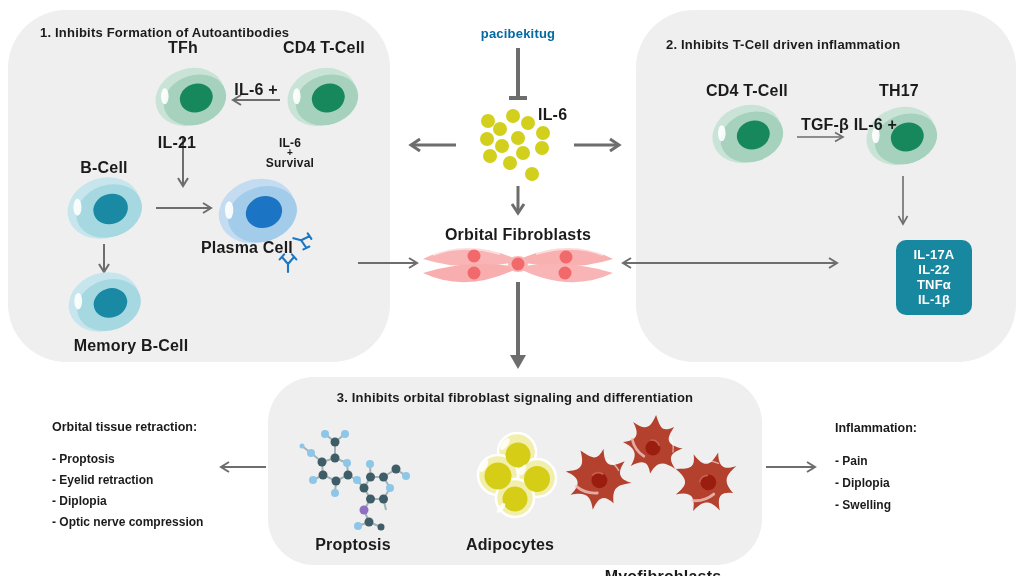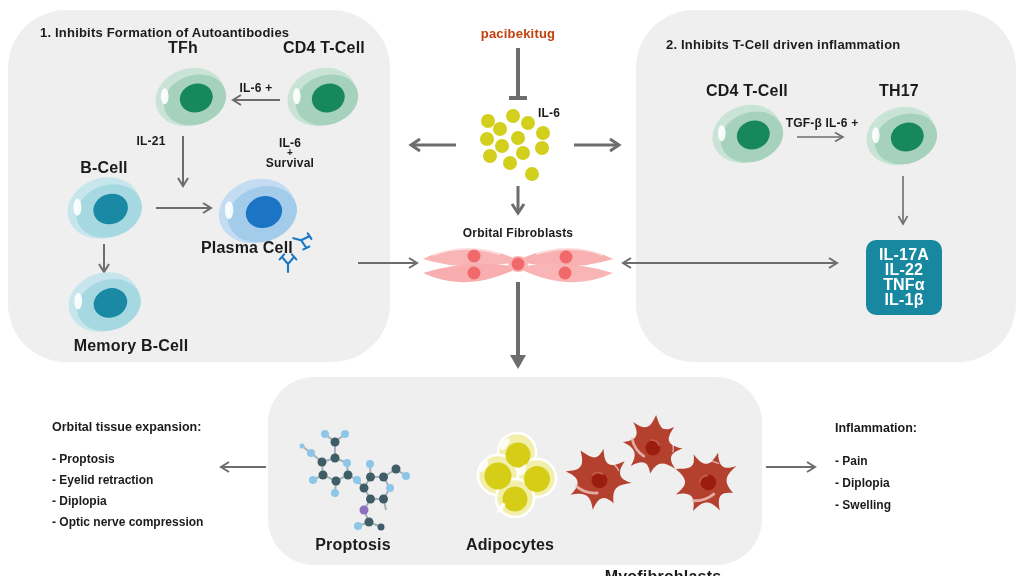--- a/index.html
+++ b/index.html
@@ -6,27 +6,27 @@
   #canvas{position:relative;width:1024px;height:576px;background:#ffffff;
           font-family:"Liberation Sans",sans-serif;color:#1b1b1b;overflow:hidden;border-radius:10px;}
   .panel{position:absolute;background:#efefef;}
   #panel1{left:8px;top:10px;width:382px;height:352px;border-radius:58px;}
   #panel2{left:636px;top:10px;width:380px;height:352px;border-radius:58px;}
   #panel3{left:268px;top:377px;width:494px;height:188px;border-radius:46px;}
   #art{position:absolute;left:0;top:0;pointer-events:none;}
   .lbl{position:absolute;font-weight:bold;white-space:nowrap;font-size:16px;letter-spacing:.2px;}
   .ctr{transform:translateX(-50%);text-align:center;}
   .title{font-size:13px;}
-  .drug{color:#c2410c;font-size:13px;}
-  .small{font-size:12px;}
+  .drug{color:#0369a1;font-size:13px;}
+  .small{font-size:16px;}
   .surv{line-height:10px;font-size:12px;}
   .surv .plus{font-size:10px;}
-  .cytobox{position:absolute;left:866px;top:240px;width:76px;height:75px;background:#17889f;
+  .cytobox{position:absolute;left:896px;top:240px;width:76px;height:75px;background:#17889f;
            border-radius:10px;color:#ffffff;text-align:center;padding-top:7px;box-sizing:border-box;
-           font-weight:bold;font-size:16px;line-height:15px;letter-spacing:.2px;}
+           font-weight:bold;font-size:13px;line-height:15px;letter-spacing:.2px;}
   .outcomes{position:absolute;font-weight:bold;font-size:12px;}
   .outcomes .ot{font-size:12.5px;margin-bottom:11px;}
   #outLeft{left:52px;top:417px;line-height:21px;}
   #outRight{left:835px;top:417px;line-height:22px;}
 </style>
 </head>
 <body>
 
 <div id="canvas">
 
@@ -220,52 +220,53 @@
       <use href="#myof" transform="translate(598,480) scale(0.72) rotate(10)"></use>
       <use href="#myof" transform="translate(652,447) scale(0.68) rotate(48)"></use>
       <use href="#myof" transform="translate(707,483) scale(0.72) rotate(-25)"></use>
     </g>
   </svg>
 
   <div class="lbl title" style="left:40px;top:25px;">1. Inhibits Formation of Autoantibodies</div>
   <div class="lbl ctr" style="left:183px;top:39px;">TFh</div>
   <div class="lbl ctr" style="left:324px;top:39px;">CD4 T-Cell</div>
   <div class="lbl ctr small" style="left:256px;top:81px;">IL-6 +</div>
-  <div class="lbl ctr small" style="left:151px;top:134px;">IL-21</div>
+  <div class="lbl ctr small" style="left:177px;top:134px;">IL-21</div>
   <div class="lbl ctr surv" style="left:290px;top:138px;">
     <div>IL-6</div>
     <div class="plus">+</div>
     <div>Survival</div>
   </div>
   <div class="lbl ctr" style="left:104px;top:159px;">B-Cell</div>
   <div class="lbl ctr" style="left:247px;top:239px;">Plasma Cell</div>
   <div class="lbl ctr" style="left:104px;top:337px;margin-left:27px;">Memory B-Cell</div>
 
   <div class="lbl ctr drug" style="left:518px;top:26px;">pacibekitug</div>
   <div class="lbl small" style="left:538px;top:106px;">IL-6</div>
   <div class="lbl ctr small" style="left:518px;top:226px;">Orbital Fibroblasts</div>
 
   <div class="lbl title" style="left:666px;top:37px;text-align:right;">2. Inhibits T-Cell driven inflammation</div>
   <div class="lbl ctr" style="left:747px;top:82px;">CD4 T-Cell</div>
-  <div class="lbl ctr small" style="left:822px;top:116px;">TGF-β IL-6 +</div>
+  <div class="lbl ctr small" style="left:849px;top:116px;">TGF-β IL-6 +</div>
   <div class="lbl ctr" style="left:899px;top:82px;">TH17</div>
 
   <div class="cytobox">
     <div>IL-17A</div>
     <div>IL-22</div>
     <div>TNFα</div>
     <div>IL-1β</div>
   </div>
 
+  <div class="lbl ctr title" style="left:515px;top:390px;">3. Inhibits orbital fibroblast signaling and differentiation</div>
   <div class="lbl ctr" style="left:353px;top:536px;">Proptosis</div>
   <div class="lbl ctr" style="left:510px;top:536px;">Adipocytes</div>
   <div class="lbl ctr" style="left:663px;top:568px;">Myofibroblasts</div>
 
   <div class="outcomes" id="outLeft">
-    <div class="ot">Orbital tissue expansion:</div>
+    <div class="ot">Orbital tissue retraction:</div>
     <div>- Proptosis</div>
     <div>- Eyelid retraction</div>
     <div>- Diplopia</div>
     <div>- Optic nerve compression</div>
   </div>
 
   <div class="outcomes" id="outRight">
     <div class="ot">Inflammation:</div>
     <div>- Pain</div>
     <div>- Diplopia</div>

